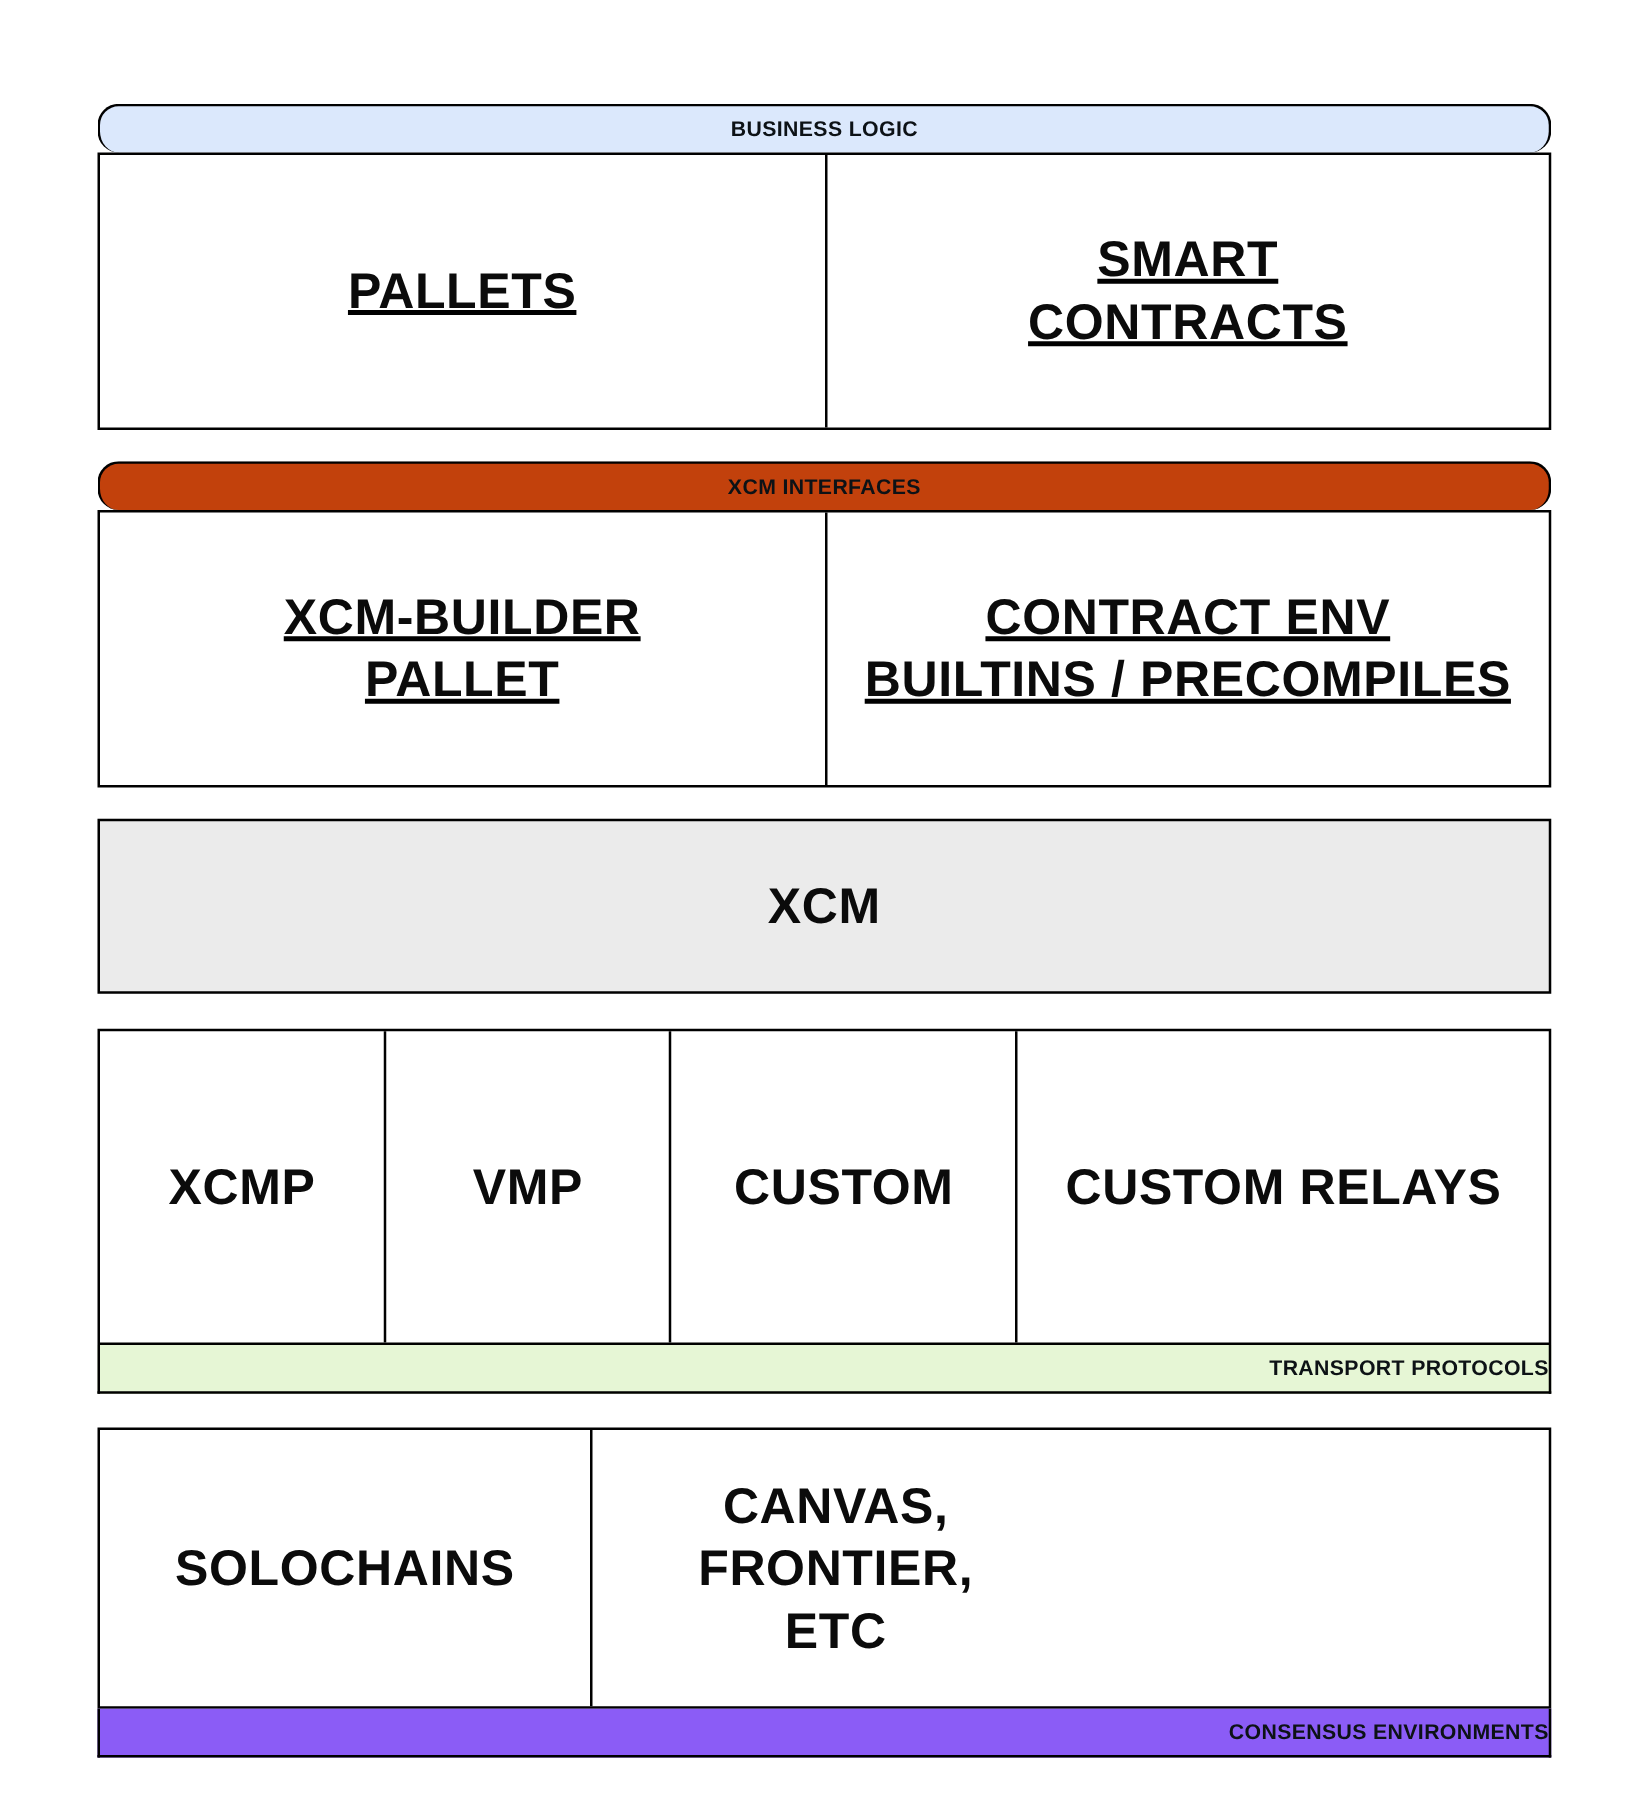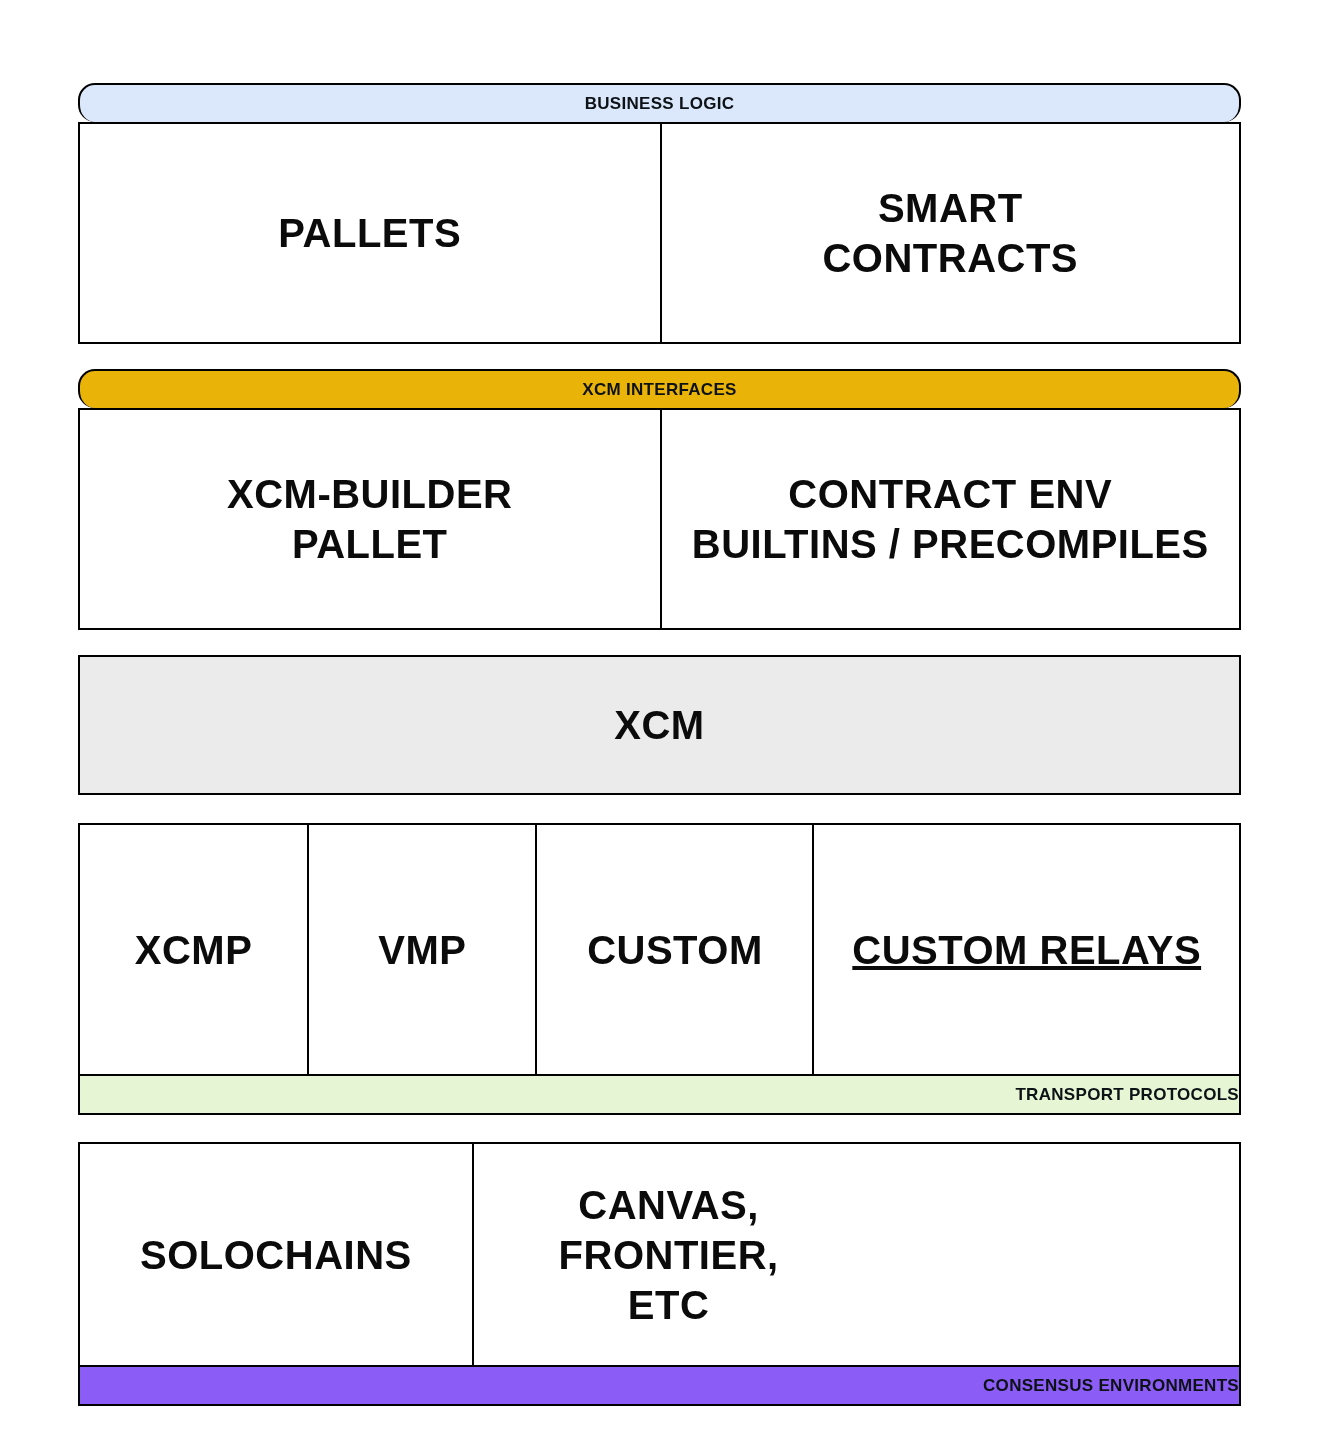--- a/index.html
+++ b/index.html
@@ -44,21 +44,21 @@
     font-weight: 700;
     font-size: 40px;
     line-height: 1.25;
     color: #0b0b0b;
     white-space: pre-line;
     letter-spacing: 0.5px;
   }
   .cell + .cell { border-left: 2px solid #000000; }
 
   
-  .s1 .cellrow, .s2 .cellrow { height: 222px; }
+  .s1 .cellrow, .s2 .cellrow { height: 222px; text-decoration: underline; }
   .s1 .cell, .s2 .cell { flex: 0 0 50%; }
   .s1 .cell:last-child, .s2 .cell:last-child { flex: 1 1 auto; }
 
   .xcm-bar {
     height: 140px;
     border: 2px solid #000000;
     display: flex;
     align-items: center;
     justify-content: center;
     font-weight: 700;
@@ -66,21 +66,21 @@
     letter-spacing: 0.5px;
     color: #0b0b0b;
     margin-bottom: 28px;
   }
 
   .s4 { margin-bottom: 27px; }
   .s4 .cellrow { height: 253px; }
   .s4 .cell:nth-child(1) { flex: 0 0 19.6%; }
   .s4 .cell:nth-child(2) { flex: 0 0 19.7%; }
   .s4 .cell:nth-child(3) { flex: 0 0 23.9%; }
-  .s4 .cell:nth-child(4) { flex: 1 1 auto; text-decoration: underline; }
+  .s4 .cell:nth-child(4) { flex: 1 1 auto; }
 
   .s5 { margin-bottom: 0; }
   .s5 .cellrow { height: 225px; }
   .s5 .cell:nth-child(1) { flex: 0 0 33.8%; }
   .s5 .cell:nth-child(2) { flex: 0 0 33.8%; }
   .s5 .cell:nth-child(3) { flex: 1 1 auto; }
 </style>
 </head>
 <body>
 
@@ -90,21 +90,21 @@
     <div class="section s1">
       <div class="band header" style="background:#dbe8fc">BUSINESS LOGIC</div>
       <div class="cellrow">
         <div class="cell">PALLETS</div>
         <div class="cell">SMART
 CONTRACTS</div>
       </div>
     </div>
 
     <div class="section s2">
-      <div class="band header" style="background:#eab308">XCM INTERFACES</div>
+      <div class="band header" style="background:#c2410c">XCM INTERFACES</div>
       <div class="cellrow">
         <div class="cell">XCM-BUILDER
 PALLET</div>
         <div class="cell">CONTRACT ENV
 BUILTINS / PRECOMPILES</div>
       </div>
     </div>
 
     <div class="xcm-bar" style="background:#ebebeb">XCM</div>
 

